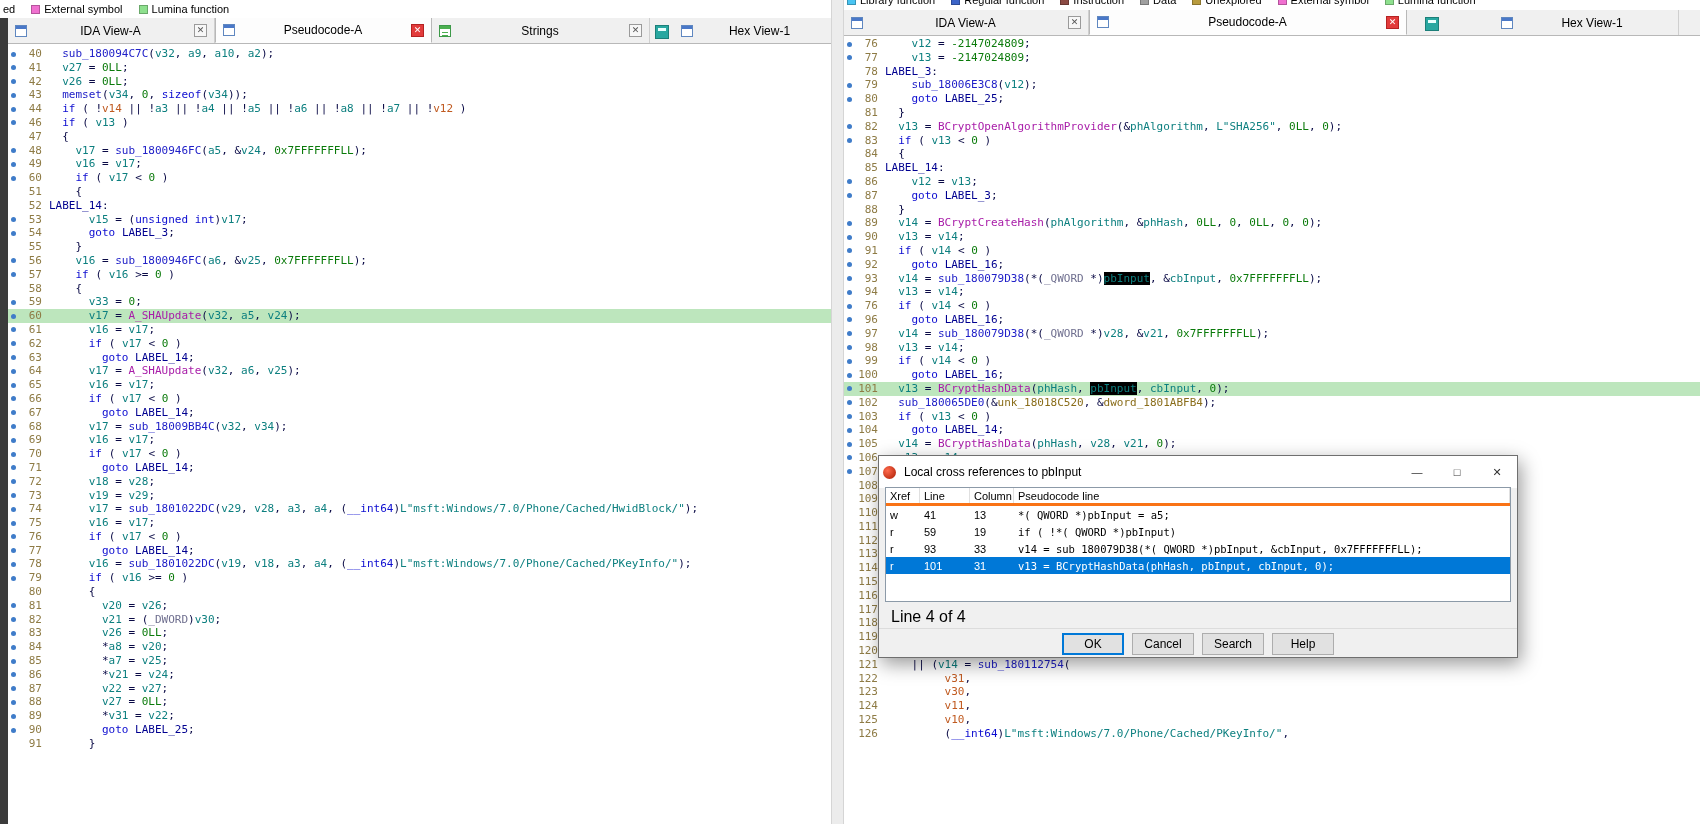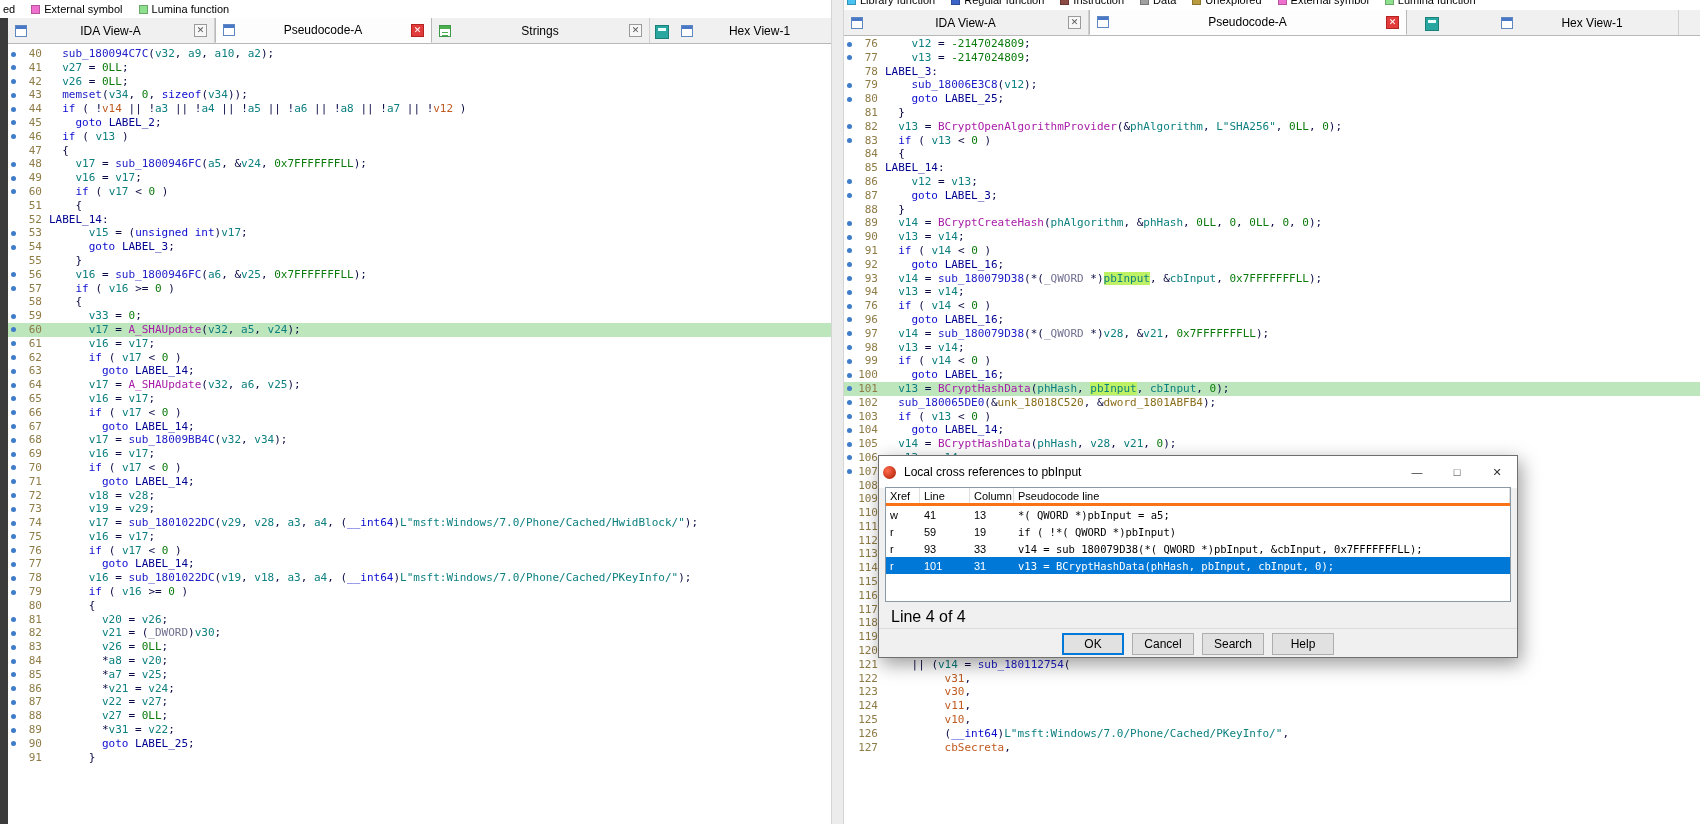--- a/index.html
+++ b/index.html
@@ -43,21 +43,21 @@
 .tk-kw{color:#0b0bd0}
 .tk-var{color:#0c7f7f}
 .tk-vo{color:#c05a20}
 .tk-fn{color:#2020c8}
 .tk-imp{color:#a81ca8}
 .tk-num{color:#0a7a0a}
 .tk-str{color:#0e8080}
 .tk-lbl{color:#000090}
 .tk-ty{color:#6f6f8f}
 .tk-glb{color:#8a6d1a}
-.mark{background:#bef264}
+.mark{background:#000000}
 #dialog{position:absolute;left:878px;top:455px;width:640px;height:203px;background:#f0f0f0;border:1px solid #6f6f6f;box-shadow:3px 6px 18px rgba(0,0,0,.4)}
 #dlg-titlebar{height:32px;background:#fff;display:flex;align-items:center;padding-left:4px}
 #dlg-icon{width:13px;height:13px;border-radius:50%;background:radial-gradient(circle at 35% 35%,#ff6a4d,#a81b00);margin-right:8px;flex:0 0 13px}
 #dlg-title{flex:1;font-size:12px;white-space:nowrap;overflow:hidden}
 .dlg-winbtn{width:40px;height:26px;display:flex;align-items:center;justify-content:center;font-size:11px;color:#333}
 #dlg-list{position:absolute;left:6px;right:6px;top:31px;height:115px;background:#fff;border:1px solid #8c9aa8;overflow:hidden}
 .dlg-hdr{display:flex;height:18px;border-bottom:3px solid #f97316;background:#fff}
 .dlg-hdr span{padding:2px 4px;border-right:1px solid #e0e0e0;font-size:11px;overflow:hidden;white-space:nowrap}
 .dlg-row{display:flex;height:17px;align-items:center}
 .dlg-row span{padding:0 4px;font-size:11px;overflow:hidden;white-space:nowrap}
@@ -109,21 +109,20 @@
         <span class="winicon"></span>
         <span class="tab-label">Hex View-1</span>
       </div>
     </div>
   <div class="codepane" id="left-code">
       <div class="crow"><span class="dotc"><span class="dot"></span></span><span class="lnc">40</span><span class="codec"><span>  </span><span class="tk-fn">sub_180094C7C</span><span>(</span><span class="tk-var">v32</span><span>,</span><span> </span><span class="tk-var">a9</span><span>,</span><span> </span><span class="tk-var">a10</span><span>,</span><span> </span><span class="tk-var">a2</span><span>)</span><span>;</span></span></div>
       <div class="crow"><span class="dotc"><span class="dot"></span></span><span class="lnc">41</span><span class="codec"><span>  </span><span class="tk-var">v27</span><span> </span><span>=</span><span> </span><span class="tk-num">0LL</span><span>;</span></span></div>
       <div class="crow"><span class="dotc"><span class="dot"></span></span><span class="lnc">42</span><span class="codec"><span>  </span><span class="tk-var">v26</span><span> </span><span>=</span><span> </span><span class="tk-num">0LL</span><span>;</span></span></div>
       <div class="crow"><span class="dotc"><span class="dot"></span></span><span class="lnc">43</span><span class="codec"><span>  </span><span class="tk-fn">memset</span><span>(</span><span class="tk-var">v34</span><span>,</span><span> </span><span class="tk-num">0</span><span>,</span><span> </span><span class="tk-kw">sizeof</span><span>(</span><span class="tk-var">v34</span><span>)</span><span>)</span><span>;</span></span></div>
       <div class="crow"><span class="dotc"><span class="dot"></span></span><span class="lnc">44</span><span class="codec"><span>  </span><span class="tk-kw">if</span><span> </span><span>(</span><span> </span><span>!</span><span class="tk-vo">v14</span><span> </span><span>|</span><span>|</span><span> </span><span>!</span><span class="tk-var">a3</span><span> </span><span>|</span><span>|</span><span> </span><span>!</span><span class="tk-var">a4</span><span> </span><span>|</span><span>|</span><span> </span><span>!</span><span class="tk-var">a5</span><span> </span><span>|</span><span>|</span><span> </span><span>!</span><span class="tk-var">a6</span><span> </span><span>|</span><span>|</span><span> </span><span>!</span><span class="tk-var">a8</span><span> </span><span>|</span><span>|</span><span> </span><span>!</span><span class="tk-var">a7</span><span> </span><span>|</span><span>|</span><span> </span><span>!</span><span class="tk-vo">v12</span><span> </span><span>)</span></span></div>
-      <div class="crow"><span class="dotc"><span class="dot"></span></span><span class="lnc">45</span><span class="codec"><span>    </span><span class="tk-kw">goto</span><span> </span><span class="tk-lbl">LABEL_2</span><span>;</span></span></div>
       <div class="crow"><span class="dotc"><span class="dot"></span></span><span class="lnc">46</span><span class="codec"><span>  </span><span class="tk-kw">if</span><span> </span><span>(</span><span> </span><span class="tk-var">v13</span><span> </span><span>)</span></span></div>
       <div class="crow"><span class="dotc"></span><span class="lnc">47</span><span class="codec"><span>  </span><span>{</span></span></div>
       <div class="crow"><span class="dotc"><span class="dot"></span></span><span class="lnc">48</span><span class="codec"><span>    </span><span class="tk-var">v17</span><span> </span><span>=</span><span> </span><span class="tk-fn">sub_1800946FC</span><span>(</span><span class="tk-var">a5</span><span>,</span><span> </span><span>&amp;</span><span class="tk-var">v24</span><span>,</span><span> </span><span class="tk-num">0x7FFFFFFFLL</span><span>)</span><span>;</span></span></div>
       <div class="crow"><span class="dotc"><span class="dot"></span></span><span class="lnc">49</span><span class="codec"><span>    </span><span class="tk-var">v16</span><span> </span><span>=</span><span> </span><span class="tk-var">v17</span><span>;</span></span></div>
       <div class="crow"><span class="dotc"><span class="dot"></span></span><span class="lnc">60</span><span class="codec"><span>    </span><span class="tk-kw">if</span><span> </span><span>(</span><span> </span><span class="tk-var">v17</span><span> </span><span>&lt;</span><span> </span><span class="tk-num">0</span><span> </span><span>)</span></span></div>
       <div class="crow"><span class="dotc"></span><span class="lnc">51</span><span class="codec"><span>    </span><span>{</span></span></div>
       <div class="crow"><span class="dotc"></span><span class="lnc">52</span><span class="codec"><span class="tk-lbl">LABEL_14</span><span>:</span></span></div>
       <div class="crow"><span class="dotc"><span class="dot"></span></span><span class="lnc">53</span><span class="codec"><span>      </span><span class="tk-var">v15</span><span> </span><span>=</span><span> </span><span>(</span><span class="tk-kw">unsigned</span><span> </span><span class="tk-kw">int</span><span>)</span><span class="tk-var">v17</span><span>;</span></span></div>
       <div class="crow"><span class="dotc"><span class="dot"></span></span><span class="lnc">54</span><span class="codec"><span>      </span><span class="tk-kw">goto</span><span> </span><span class="tk-lbl">LABEL_3</span><span>;</span></span></div>
       <div class="crow"><span class="dotc"></span><span class="lnc">55</span><span class="codec"><span>    </span><span>}</span></span></div>
@@ -264,21 +263,20 @@
       <div class="crow"><span class="dotc"></span><span class="lnc">117</span><span class="codec"></span></div>
       <div class="crow"><span class="dotc"></span><span class="lnc">118</span><span class="codec"></span></div>
       <div class="crow"><span class="dotc"></span><span class="lnc">119</span><span class="codec"></span></div>
       <div class="crow"><span class="dotc"></span><span class="lnc">120</span><span class="codec"></span></div>
       <div class="crow"><span class="dotc"></span><span class="lnc">121</span><span class="codec"><span>    </span><span>|</span><span>|</span><span> </span><span>(</span><span class="tk-var">v14</span><span> </span><span>=</span><span> </span><span class="tk-fn">sub_180112754</span><span>(</span></span></div>
       <div class="crow"><span class="dotc"></span><span class="lnc">122</span><span class="codec"><span>         </span><span class="tk-vo">v31</span><span>,</span></span></div>
       <div class="crow"><span class="dotc"></span><span class="lnc">123</span><span class="codec"><span>         </span><span class="tk-vo">v30</span><span>,</span></span></div>
       <div class="crow"><span class="dotc"></span><span class="lnc">124</span><span class="codec"><span>         </span><span class="tk-vo">v11</span><span>,</span></span></div>
       <div class="crow"><span class="dotc"></span><span class="lnc">125</span><span class="codec"><span>         </span><span class="tk-vo">v10</span><span>,</span></span></div>
       <div class="crow"><span class="dotc"></span><span class="lnc">126</span><span class="codec"><span>         </span><span>(</span><span class="tk-kw">__int64</span><span>)</span><span class="tk-str">L"msft:Windows/7.0/Phone/Cached/PKeyInfo/"</span><span>,</span></span></div>
-      <div class="crow"><span class="dotc"></span><span class="lnc">127</span><span class="codec"><span>         </span><span class="tk-vo">cbSecreta</span><span>,</span></span></div>
     </div>
 </div>
 
 <div id="dialog">
   <div id="dlg-titlebar">
     <span id="dlg-icon"></span>
     <span id="dlg-title">Local cross references to pbInput</span>
     <span id="dlg-winbtns" style="display:flex">
         <span class="dlg-winbtn">—</span>
         <span class="dlg-winbtn">□</span>

